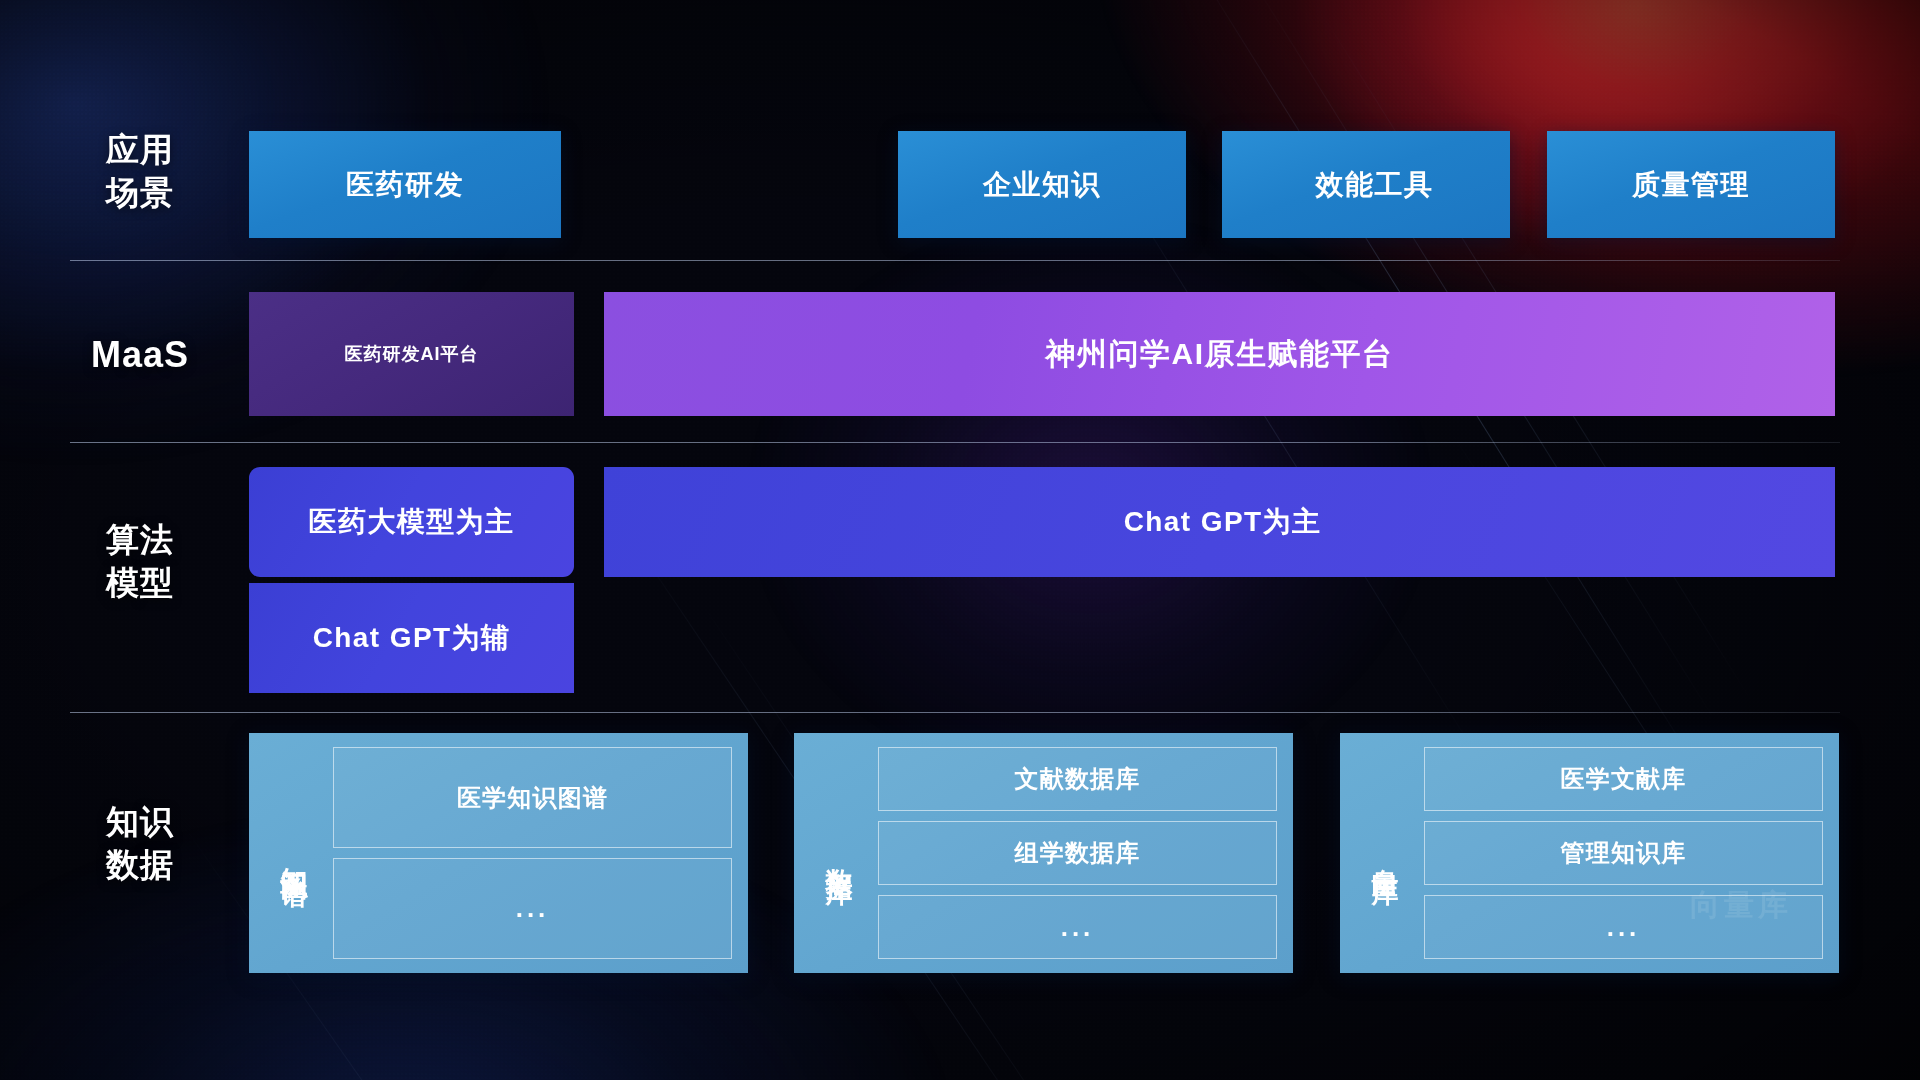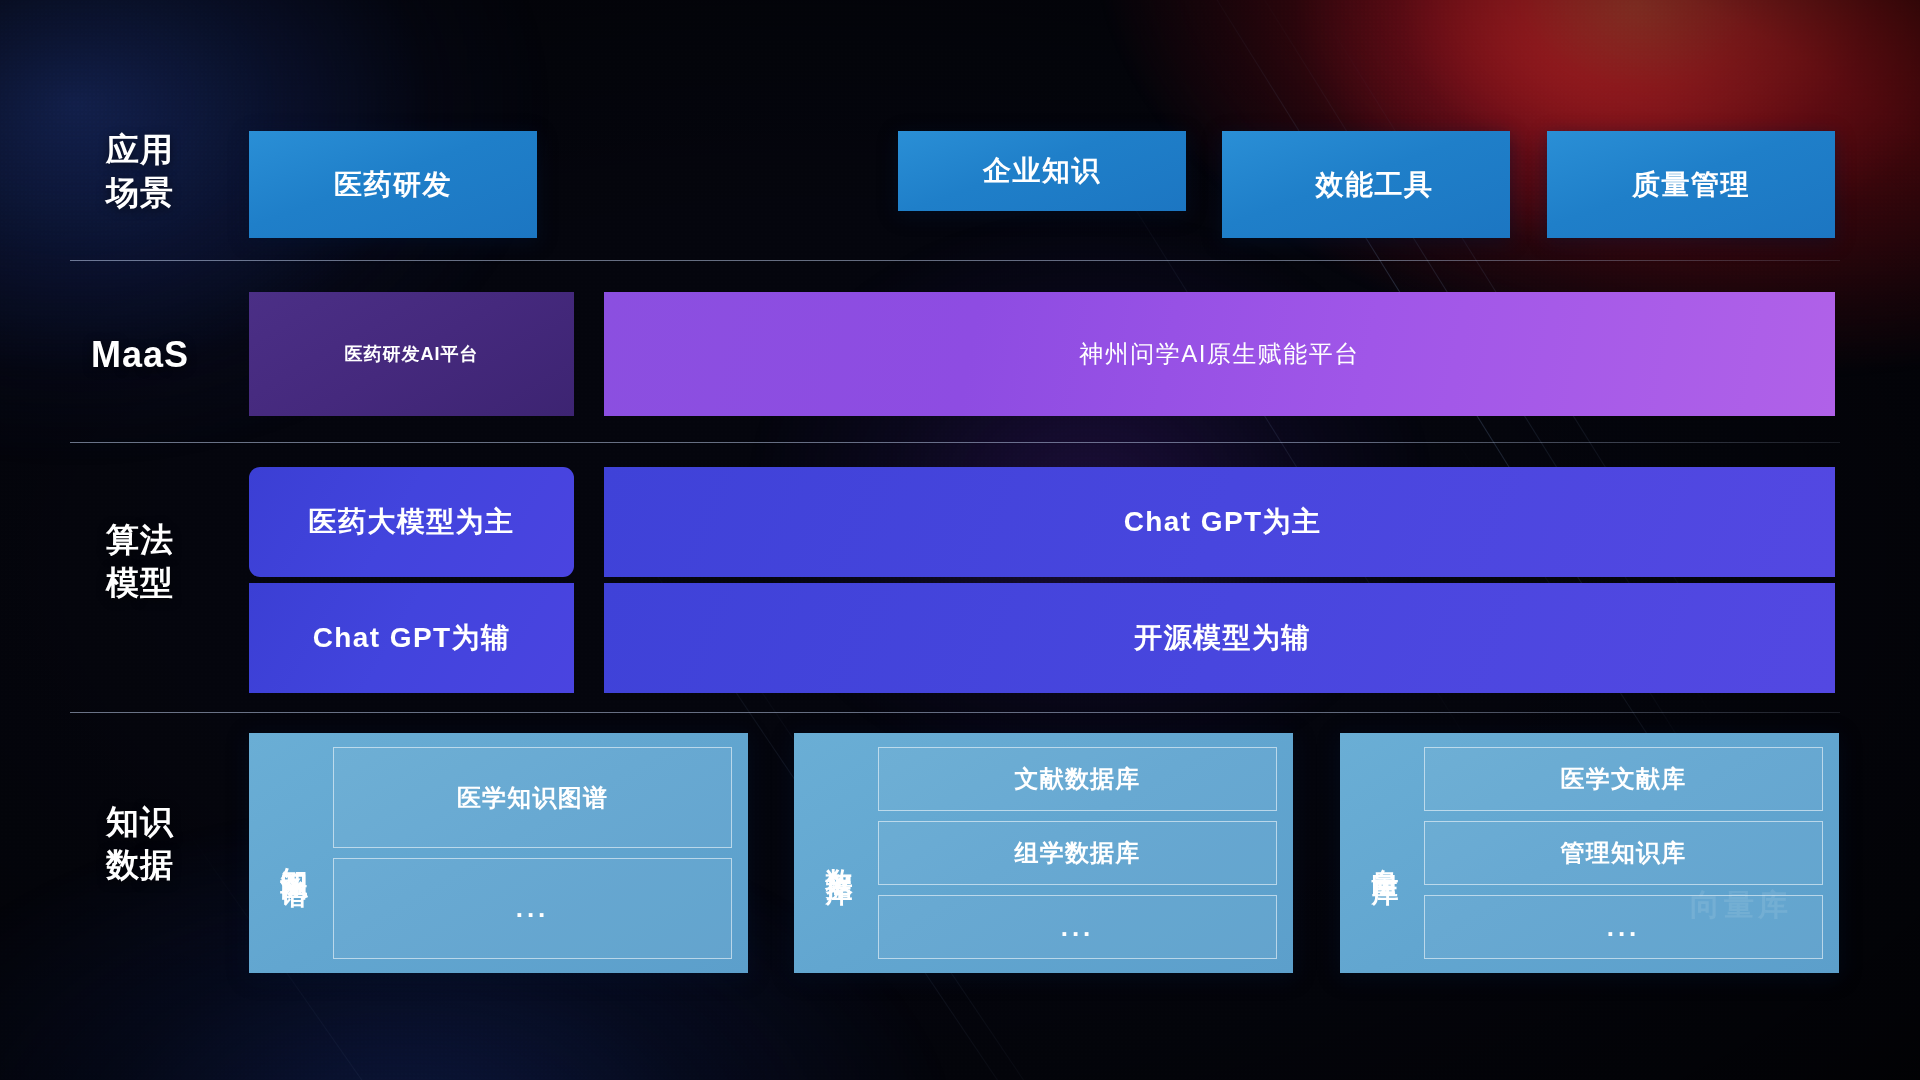--- a/index.html
+++ b/index.html
@@ -91,21 +91,21 @@
   .maas-left {
     position:absolute;
     background:linear-gradient(150deg,#4b2f86 0%,#45297d 50%,#3d2472 100%);
     display:flex; align-items:center; justify-content:center;
     color:#fff; font-size:18px; font-weight:700; letter-spacing:1px;
   }
   .maas-right {
     position:absolute;
     background:linear-gradient(100deg,#8b4fe0 0%,#8e4ce2 30%,#a056e8 62%,#b061e8 100%);
     display:flex; align-items:center; justify-content:center;
-    color:#fff; font-size:24px; font-weight:400; letter-spacing:1.5px;
+    color:#fff; font-size:30px; font-weight:700; letter-spacing:1.5px;
   }
   
   .algo {
     position:absolute;
     background:linear-gradient(120deg,#3b3fd4 0%,#4244dd 46%,#4a44e0 100%);
     display:flex; align-items:center; justify-content:center;
     color:#fff; font-size:28px; font-weight:700; letter-spacing:1.4px;
   }
   .algo.wide {
     background:linear-gradient(110deg,#3f42d8 0%,#4846de 50%,#5348e2 100%);
@@ -164,24 +164,24 @@
   <div class="bg-vignette"></div>
 </div>
 
 <div id="canvas">
 
   <div class="rowlabel" style="left:70px; top:128px; width:140px;">
     <div>应用</div>
     <div>场景</div>
   </div>
 
-  <div class="appbox" style="left:249px; top:131px; width:288px; height:107px;">
+  <div class="appbox" style="left:249px; top:131px; width:312px; height:107px;">
     <span>医药研发</span>
   </div>
-  <div class="appbox" style="left:898px; top:131px; width:288px; height:80px;">
+  <div class="appbox" style="left:898px; top:131px; width:288px; height:107px;">
     <span>企业知识</span>
   </div>
   <div class="appbox" style="left:1222px; top:131px; width:288px; height:107px;padding-left:17px;">
     <span>效能工具</span>
   </div>
   <div class="appbox" style="left:1547px; top:131px; width:288px; height:107px;">
     <span>质量管理</span>
   </div>
 
   <div class="divider" style="left:70px; top:260px; width:1770px;"></div>
@@ -206,23 +206,20 @@
 
   <div class="algo" style="left:249px; top:467px; width:325px; height:110px;border-radius:11px;">
     <span>医药大模型为主</span>
   </div>
   <div class="algo wide" style="left:604px; top:467px; width:1231px; height:110px;">
     <span>Chat GPT为主</span>
   </div>
 
   <div class="algo" style="left:249px; top:583px; width:325px; height:110px;">
     <span>Chat GPT为辅</span>
-  </div>
-  <div class="algo wide" style="left:604px; top:583px; width:1231px; height:110px;">
-    <span>开源模型为辅</span>
   </div>
 
   <div class="divider" style="left:70px; top:712px; width:1770px;"></div>
 
   <div class="rowlabel" style="left:70px; top:800px; width:140px;">
     <div>知识</div>
     <div>数据</div>
   </div>
 
   <div class="kgroup" style="left:249px; top:733px; width:499px; height:240px;">

